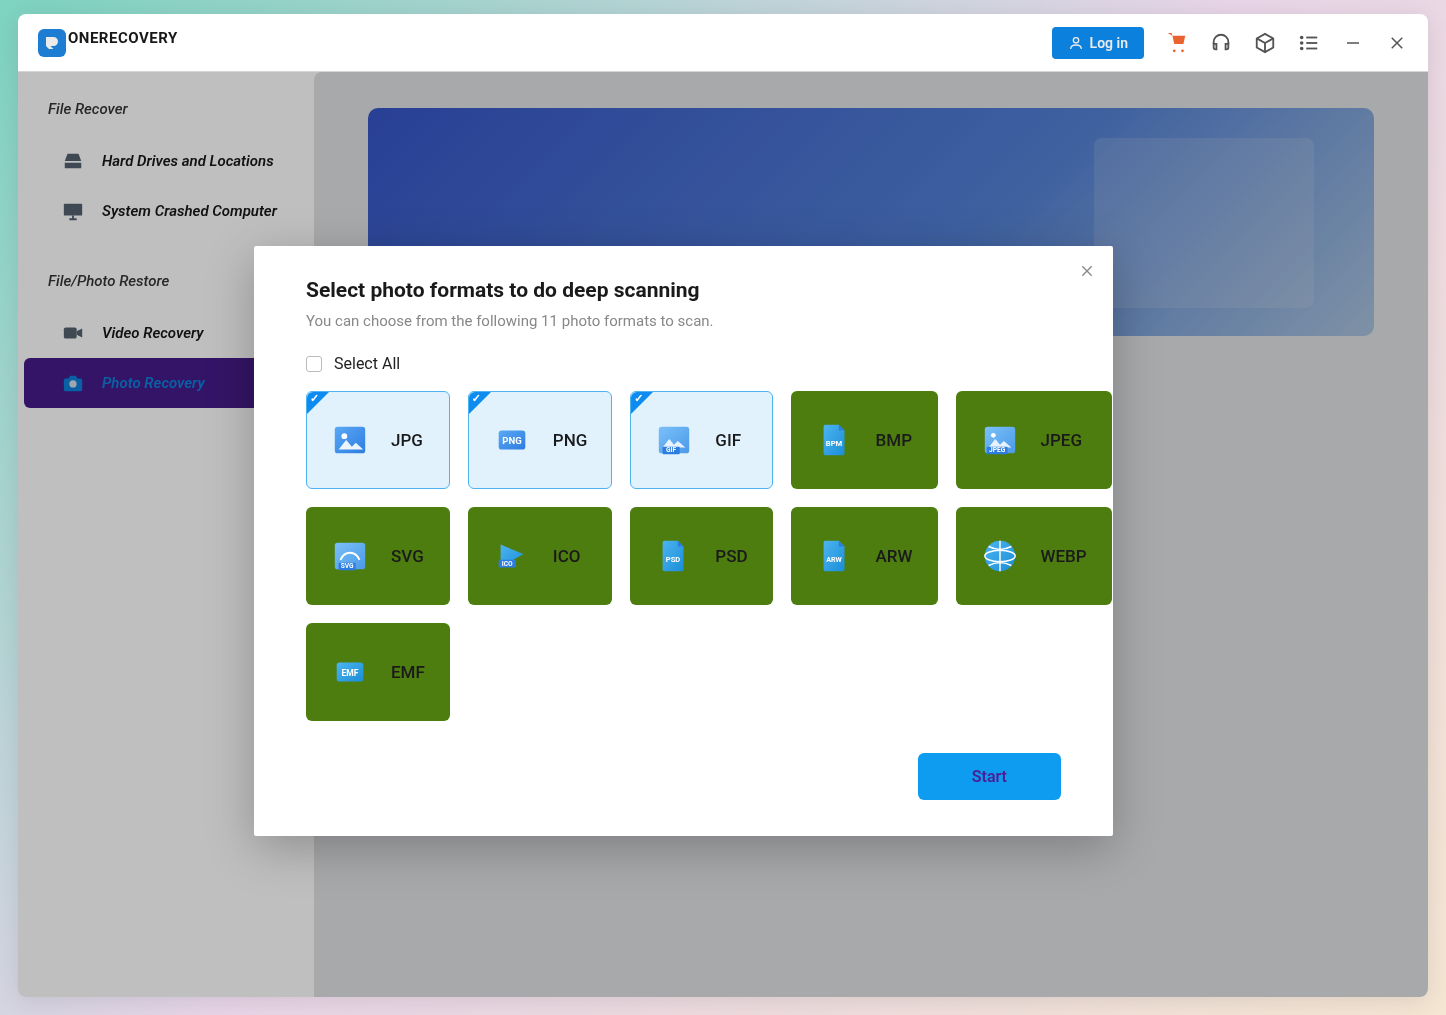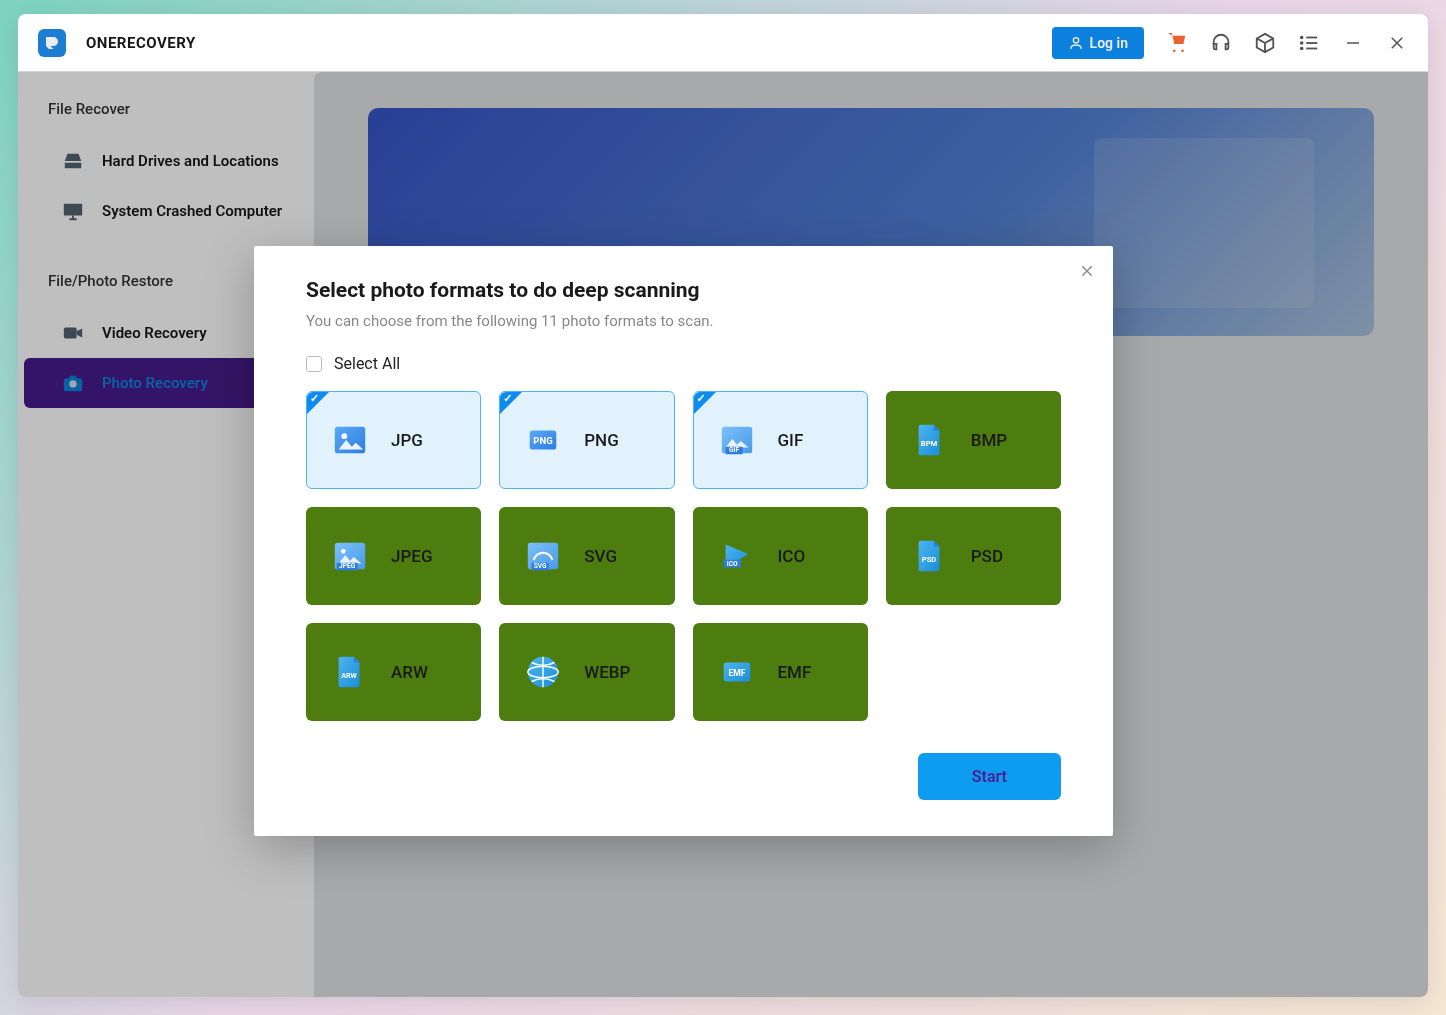--- a/index.html
+++ b/index.html
@@ -1,44 +1,44 @@
 <!DOCTYPE html>
 <html><head>
 <meta charset="utf-8">
 <style>
 * { margin: 0; padding: 0; box-sizing: border-box; font-family: -apple-system, BlinkMacSystemFont, "Segoe UI", Roboto, Arial, sans-serif; }
 body { width: 1446px; height: 1015px; background: linear-gradient(135deg, #7dd3c0 0%, #e8d5e8 50%, #f5e6d3 100%); overflow: hidden; position: relative; }
 .app-window { position: absolute; top: 14px; left: 18px; right: 18px; bottom: 18px; background: #fff; border-radius: 8px; box-shadow: 0 4px 24px rgba(0,0,0,0.1); display: flex; flex-direction: column; overflow: hidden; }
 .titlebar { height: 58px; display: flex; align-items: center; padding: 0 20px; border-bottom: 1px solid #e5e7eb; }
-.logo-group { display: flex; align-items: center; gap: 20px; }
+.logo-group { display: flex; align-items: flex-start; gap: 2px; }
 .logo-icon { width: 28px; height: 28px; background: #1e88e5; border-radius: 6px; display: flex; align-items: center; justify-content: center; color: #fff; font-weight: 700; font-size: 18px; }
 .logo-text { font-size: 15px; font-weight: 700; letter-spacing: 0.5px; color: #1a1a1a; }
 .titlebar-right { margin-left: auto; display: flex; align-items: center; gap: 22px; }
 .login-btn { background: #0d8bf0; color: #fff; border: none; border-radius: 4px; padding: 8px 16px; display: flex; align-items: center; gap: 6px; font-size: 14px; font-weight: 600; cursor: pointer; }
 .tb-icon { width: 22px; height: 22px; display: flex; align-items: center; justify-content: center; cursor: pointer; color: #5a5a5a; }
 .tb-icon.cart { color: #ff6b35; }
 .app-body { flex: 1; display: flex; position: relative; }
-.sidebar { width: 296px; padding: 28px 0; }
+.sidebar { width: 296px; padding: 28px 0; font-style: italic; }
 .side-section-title { padding: 0 30px; font-size: 15px; color: #3a3a3a; font-weight: 500; margin-bottom: 18px; }
 .side-item { display: flex; align-items: center; gap: 18px; padding: 14px 30px 14px 44px; cursor: pointer; font-size: 15px; font-weight: 600; color: #1a1a1a; }
 .side-item.active { background: #4c1d95; color: #0d8bf0; border-radius: 6px; margin: 0 6px; padding-left: 38px; }
 .side-icon { width: 22px; height: 22px; display: flex; align-items: center; justify-content: center; }
 .side-spacer { height: 36px; }
 .main-area { flex: 1; background: #f5f6f8; border-top-left-radius: 8px; padding: 36px 54px; }
 .hero-banner { width: 100%; height: 228px; background: linear-gradient(135deg, #3b5dd8 0%, #5b8de8 60%, #b8d4f0 100%); border-radius: 10px; position: relative; overflow: hidden; }
 .hero-banner::after { content: ""; position: absolute; right: 60px; top: 30px; width: 220px; height: 170px; background: rgba(255,255,255,0.15); border-radius: 8px; }
 .overlay { position: absolute; inset: 0; background: rgba(0,0,0,0.25); z-index: 5; }
 .modal { position: absolute; left: 236px; top: 174px; width: 859px; background: #fff; border-radius: 2px; box-shadow: 0 12px 48px rgba(0,0,0,0.25); z-index: 10; padding: 32px 52px 36px; }
 .modal-close { position: absolute; top: 16px; right: 18px; cursor: pointer; color: #888; font-size: 18px; }
 .modal-title { font-size: 21px; font-weight: 700; color: #1a1a1a; }
 .modal-subtitle { font-size: 15px; color: #888; margin-top: 10px; }
 .select-all-row { display: flex; align-items: center; gap: 12px; margin-top: 24px; }
 .checkbox { width: 16px; height: 16px; border: 1.5px solid #bbb; border-radius: 3px; cursor: pointer; }
 .select-all-label { font-size: 16px; color: #222; }
-.format-grid { display: grid; grid-template-columns: repeat(4, 1fr); gap: 18px; margin-top: 18px; }
+.format-grid { display: grid; grid-template-columns: repeat(5, 1fr); gap: 18px; margin-top: 18px; }
 .format-card { height: 98px; background: #4d7c0f; border-radius: 6px; display: flex; align-items: center; gap: 22px; padding: 0 24px; cursor: pointer; position: relative; border: 1px solid transparent; }
 .format-card.selected { background: #e1f2fd; border: 1px solid #4db4f0; }
 .format-card.selected::before { content: ""; position: absolute; top: 0; left: 0; width: 0; height: 0; border-top: 22px solid #0d8bf0; border-right: 22px solid transparent; border-top-left-radius: 6px; }
 .format-card.selected::after { content: "✓"; position: absolute; top: 0px; left: 3px; color: #fff; font-size: 11px; font-weight: bold; }
 .format-icon { width: 38px; height: 38px; display: flex; align-items: center; justify-content: center; }
 .format-label { font-size: 17px; font-weight: 500; color: #1a1a1a; }
 .modal-footer { display: flex; justify-content: flex-end; margin-top: 32px; }
 .start-btn { background: #0d9cf0; color: #4c1d95; border: none; border-radius: 6px; padding: 14px 54px; font-size: 16px; font-weight: 600; cursor: pointer; }
 .dim { filter: brightness(0.92); }
 </style>

